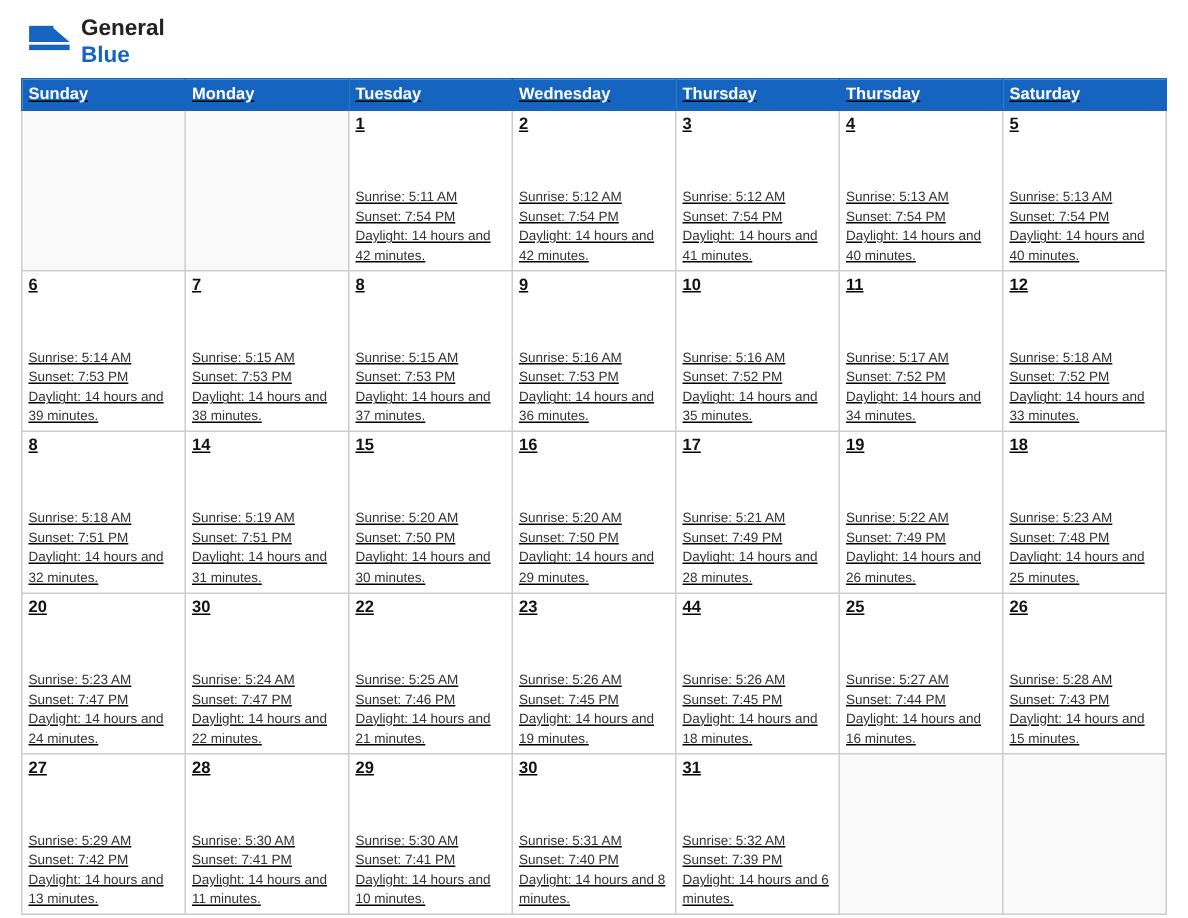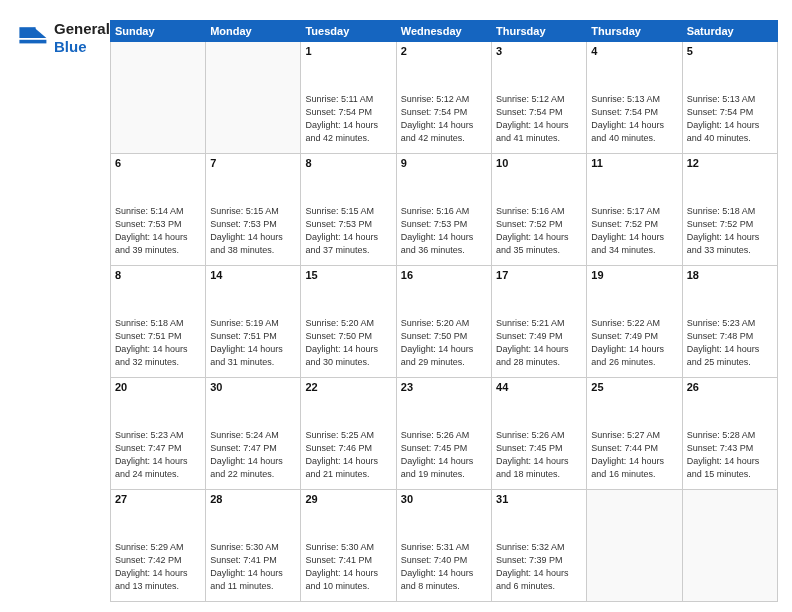--- a/index.html
+++ b/index.html
@@ -6,23 +6,23 @@
     body {
       width: 792px;
       height: 612px;
       font-family: Arial, sans-serif;
       background: #fff;
       overflow: hidden;
     }
     .page {
       width: 792px;
       height: 612px;
-      padding: 20px 14px 10px 14px;
+      padding: 10px 14px 10px 14px;
       display: flex;
-      flex-direction: row;
+      flex-direction: column;
     }
     .header {
       display: flex;
       justify-content: space-between;
       align-items: flex-start;
       margin-bottom: 6px;
     }
     .logo {
       display: flex;
       align-items: center;
@@ -44,20 +44,21 @@
     .subtitle {
       font-size: 14px;
       color: #444;
     }
     .calendar {
       flex: 1;
       border: 1px solid #ccc;
       border-collapse: collapse;
       width: 100%;
       table-layout: fixed;
+      text-decoration: underline;
     }
     .calendar th {
       background: #1565c0;
       color: #fff;
       font-size: 11px;
       font-weight: bold;
       padding: 4px 4px;
       text-align: left;
       border: 1px solid #1565c0;
     }

